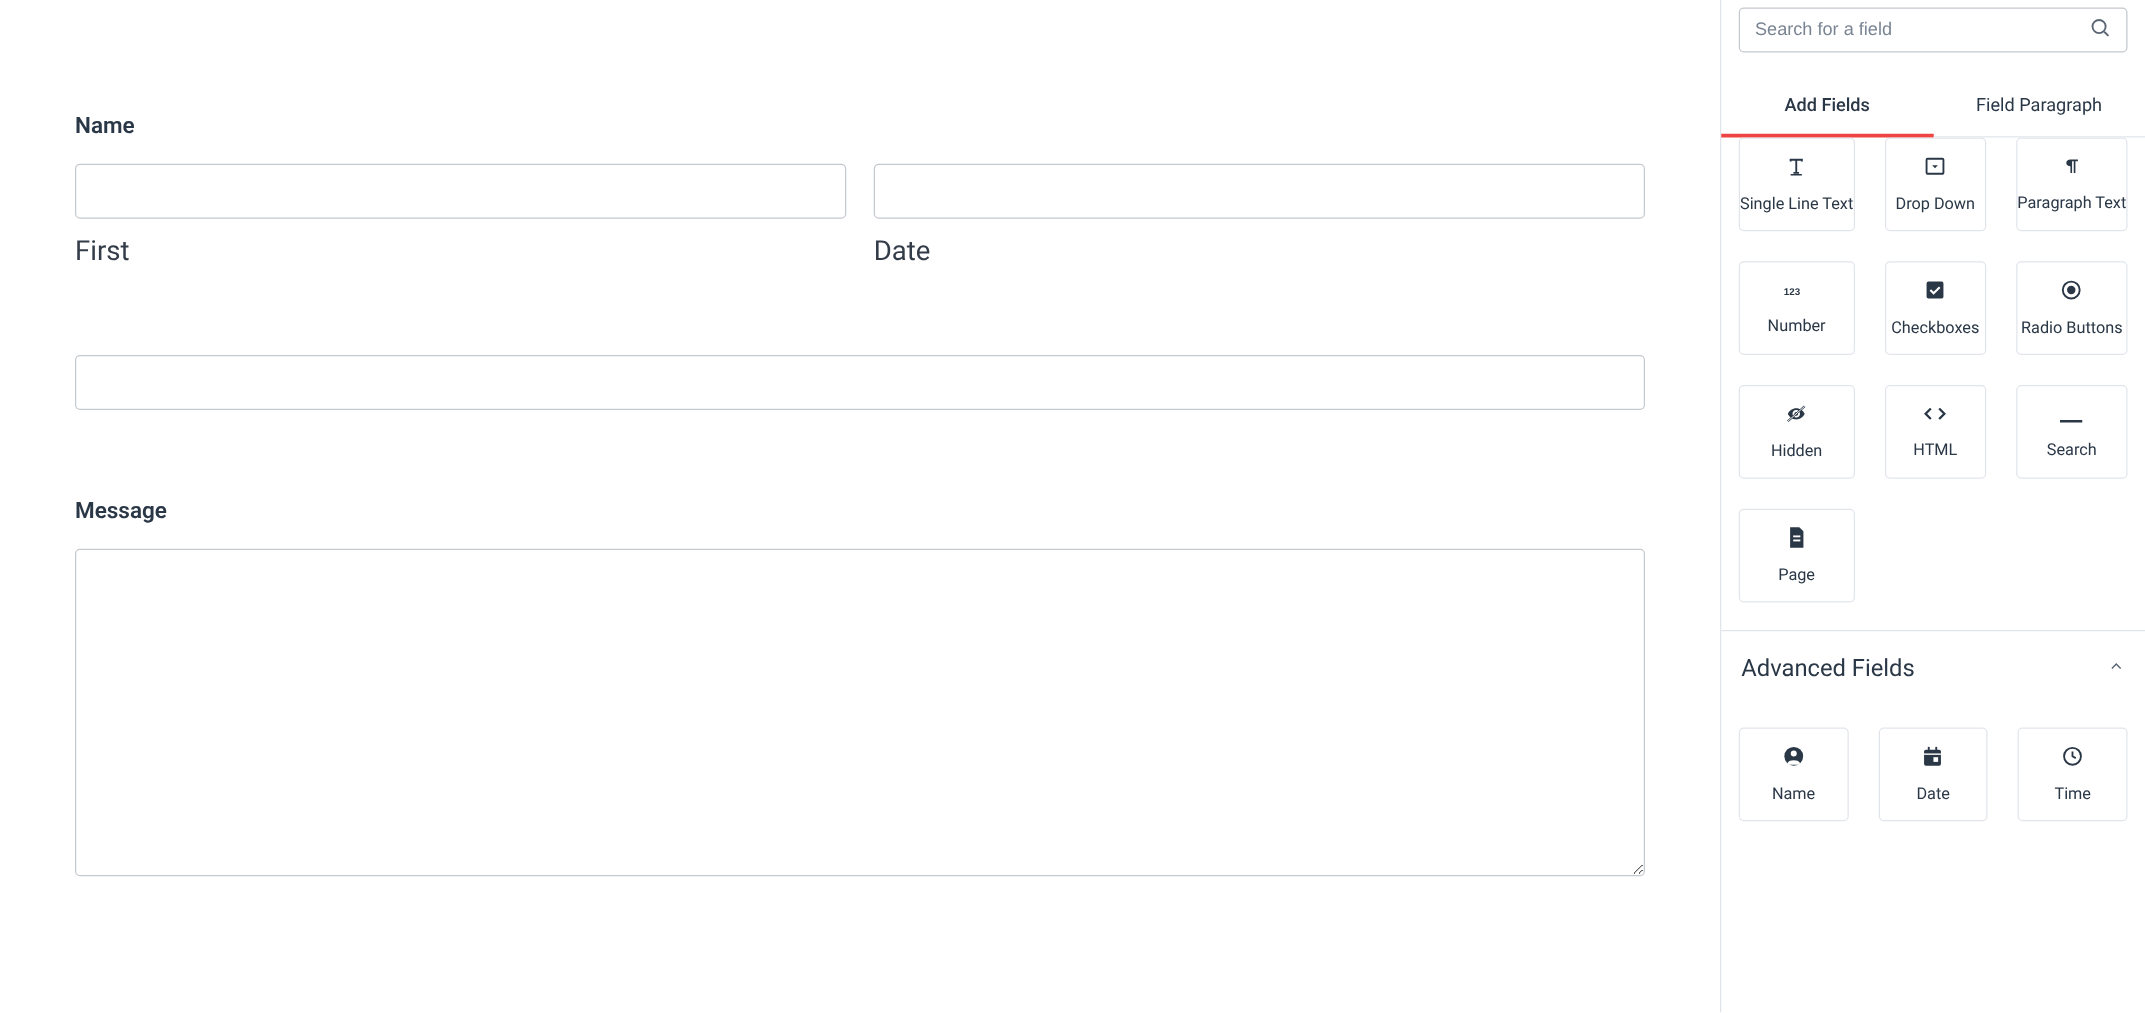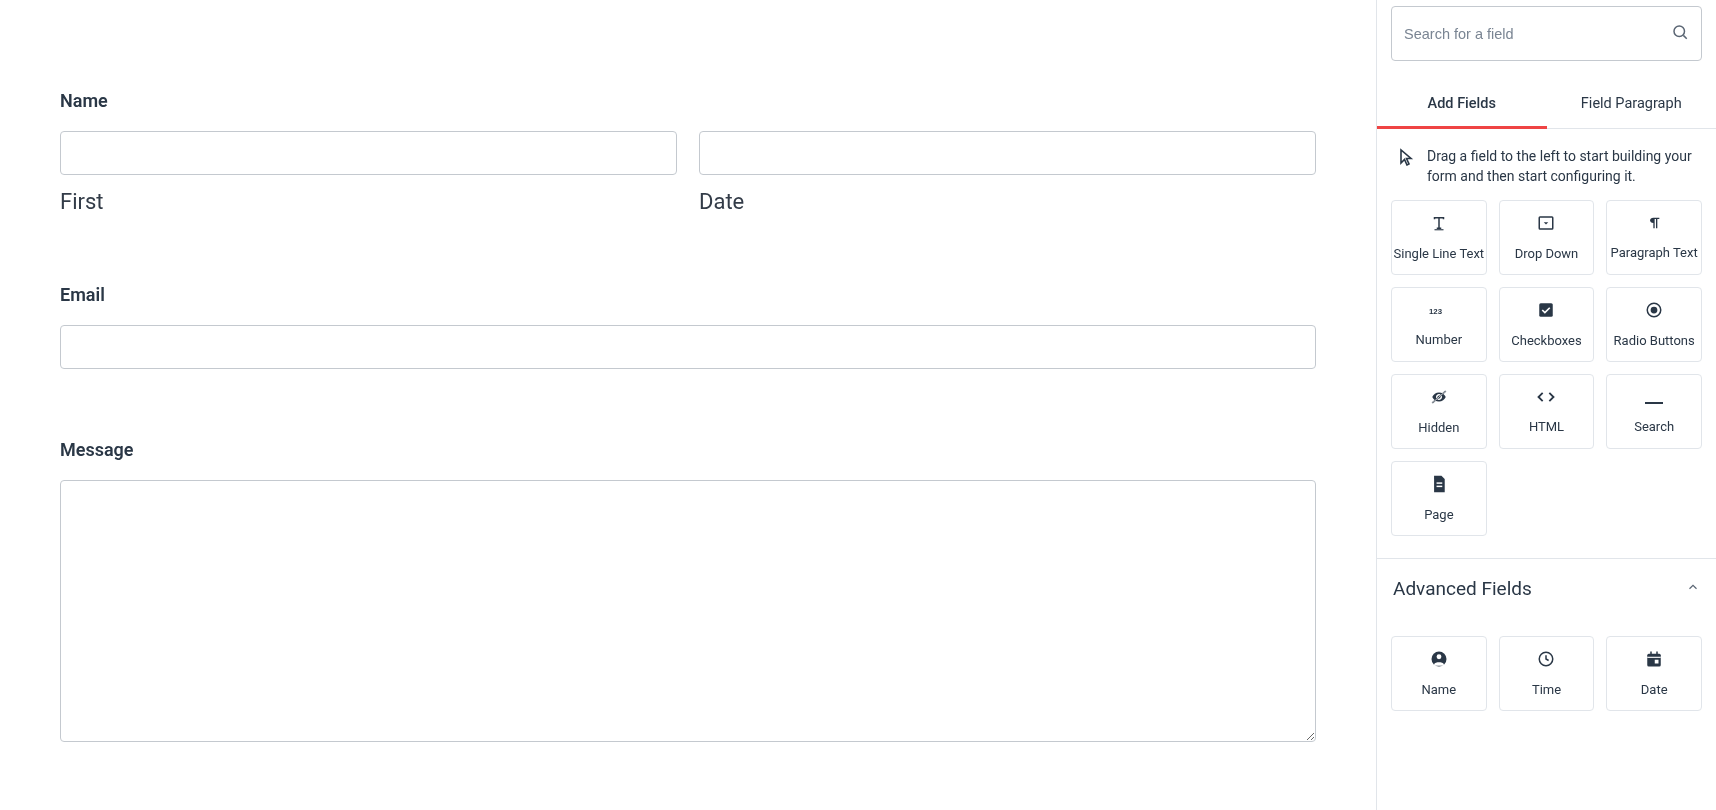--- a/index.html
+++ b/index.html
@@ -70,21 +70,21 @@
     }
     .sidebar-search-wrap {
       padding: 6px 14px 0 14px;
     }
     .sidebar-search {
       display: flex;
       align-items: center;
       border: 1px solid #c4c9cf;
       border-radius: 4px;
       padding: 0 12px;
-      height: 55px;
+      height: 36px;
     }
     .sidebar-search input {
       border: none;
       outline: none;
       flex: 1;
       font-size: 14.5px;
       color: #5a6573;
     }
     .sidebar-search input::placeholder {
       color: #7a8593;
@@ -120,21 +120,21 @@
       margin-top: 1px;
     }
     .instruction-text {
       font-size: 14px;
       line-height: 1.4;
       color: #2a3746;
     }
     .field-grid {
       display: grid;
       grid-template-columns: repeat(3, 1fr);
-      gap: 12px;
+      gap: 24px;
       padding: 0 14px 22px 14px;
     }
     .field-card {
       border: 1px solid #e1e5ea;
       border-radius: 4px;
       height: 75px;
       display: flex;
       flex-direction: column;
       align-items: center;
       justify-content: center;
@@ -184,21 +184,20 @@
         <div class="sublabel">First</div>
       </div>
       <div class="name-col">
         <input type="text" class="text-input" style="">
         <div class="sublabel">Date</div>
       </div>
     </div>
   </div>
 
   <div class="form-field-block">
-    <label class="field-label">Email</label>
     <input type="text" class="text-input" style="">
   </div>
 
   <div class="form-field-block">
     <label class="field-label">Message</label>
     <textarea class="textarea-input" style=""></textarea>
   </div>
 
 </div>
 
@@ -214,28 +213,20 @@
       </span>
     </div>
   </div>
 
   <div class="tabs">
     <div class="tab active">Add Fields</div>
     <div class="tab">Field Paragraph</div>
   </div>
 
   <div class="sidebar-scroll">
-    <div class="instruction-row">
-      <span class="cursor-icon">
-        <svg width="16" height="18" viewBox="0 0 16 18">
-          <path d="M2 2 L2 15 L5.5 11.5 L8 17 L10 16 L7.5 10.5 L12 10.5 Z" fill="none" stroke="#2a3746" stroke-width="1.6"></path>
-        </svg>
-      </span>
-      <div class="instruction-text">Drag a field to the left to start building your form and then start configuring it.</div>
-    </div>
 
     <div class="field-grid">
       <div class="field-card">
         <span class="field-card-icon">
           <svg width="18" height="18" viewBox="0 0 24 24" fill="currentColor">
               <path d="M5 4h14v3h-2V6h-4v12h2v2H9v-2h2V6H7v1H5V4z"></path>
               <line x1="6" y1="21" x2="18" y2="21" stroke="currentColor" stroke-width="1.5"></line>
             </svg>
         </span>
         <span class="field-card-label">Single Line Text</span>
@@ -351,35 +342,35 @@
               <circle cx="12" cy="12" r="10"></circle>
               <circle cx="12" cy="9" r="3.2" fill="#fff"></circle>
               <path d="M5.5 19 C7 15.5 17 15.5 18.5 19 L18.5 21 L5.5 21 Z" fill="#fff"></path>
             </svg>
         </span>
         <span class="field-card-label">Name</span>
       </div>
 
       <div class="field-card">
         <span class="field-card-icon">
-          <svg width="18" height="18" viewBox="0 0 24 24" fill="none" stroke="currentColor" stroke-width="2">
-              <circle cx="12" cy="12" r="9"></circle>
-              <path d="M12 7 L12 12 L15.5 14"></path>
-            </svg>
-        </span>
-        <span class="field-card-label">Time</span>
-      </div>
-
-      <div class="field-card">
-        <span class="field-card-icon">
           <svg width="18" height="18" viewBox="0 0 24 24" fill="currentColor">
               <rect x="3" y="5" width="18" height="17" rx="2"></rect>
               <rect x="3" y="9" width="18" height="1.5" fill="#fff"></rect>
               <rect x="7" y="2" width="2" height="5"></rect>
               <rect x="15" y="2" width="2" height="5"></rect>
               <rect x="13" y="13" width="5" height="5" fill="#fff"></rect>
             </svg>
         </span>
         <span class="field-card-label">Date</span>
       </div>
+
+      <div class="field-card">
+        <span class="field-card-icon">
+          <svg width="18" height="18" viewBox="0 0 24 24" fill="none" stroke="currentColor" stroke-width="2">
+              <circle cx="12" cy="12" r="9"></circle>
+              <path d="M12 7 L12 12 L15.5 14"></path>
+            </svg>
+        </span>
+        <span class="field-card-label">Time</span>
+      </div>
     </div>
   </div>
 </div>
 
 </body></html>

